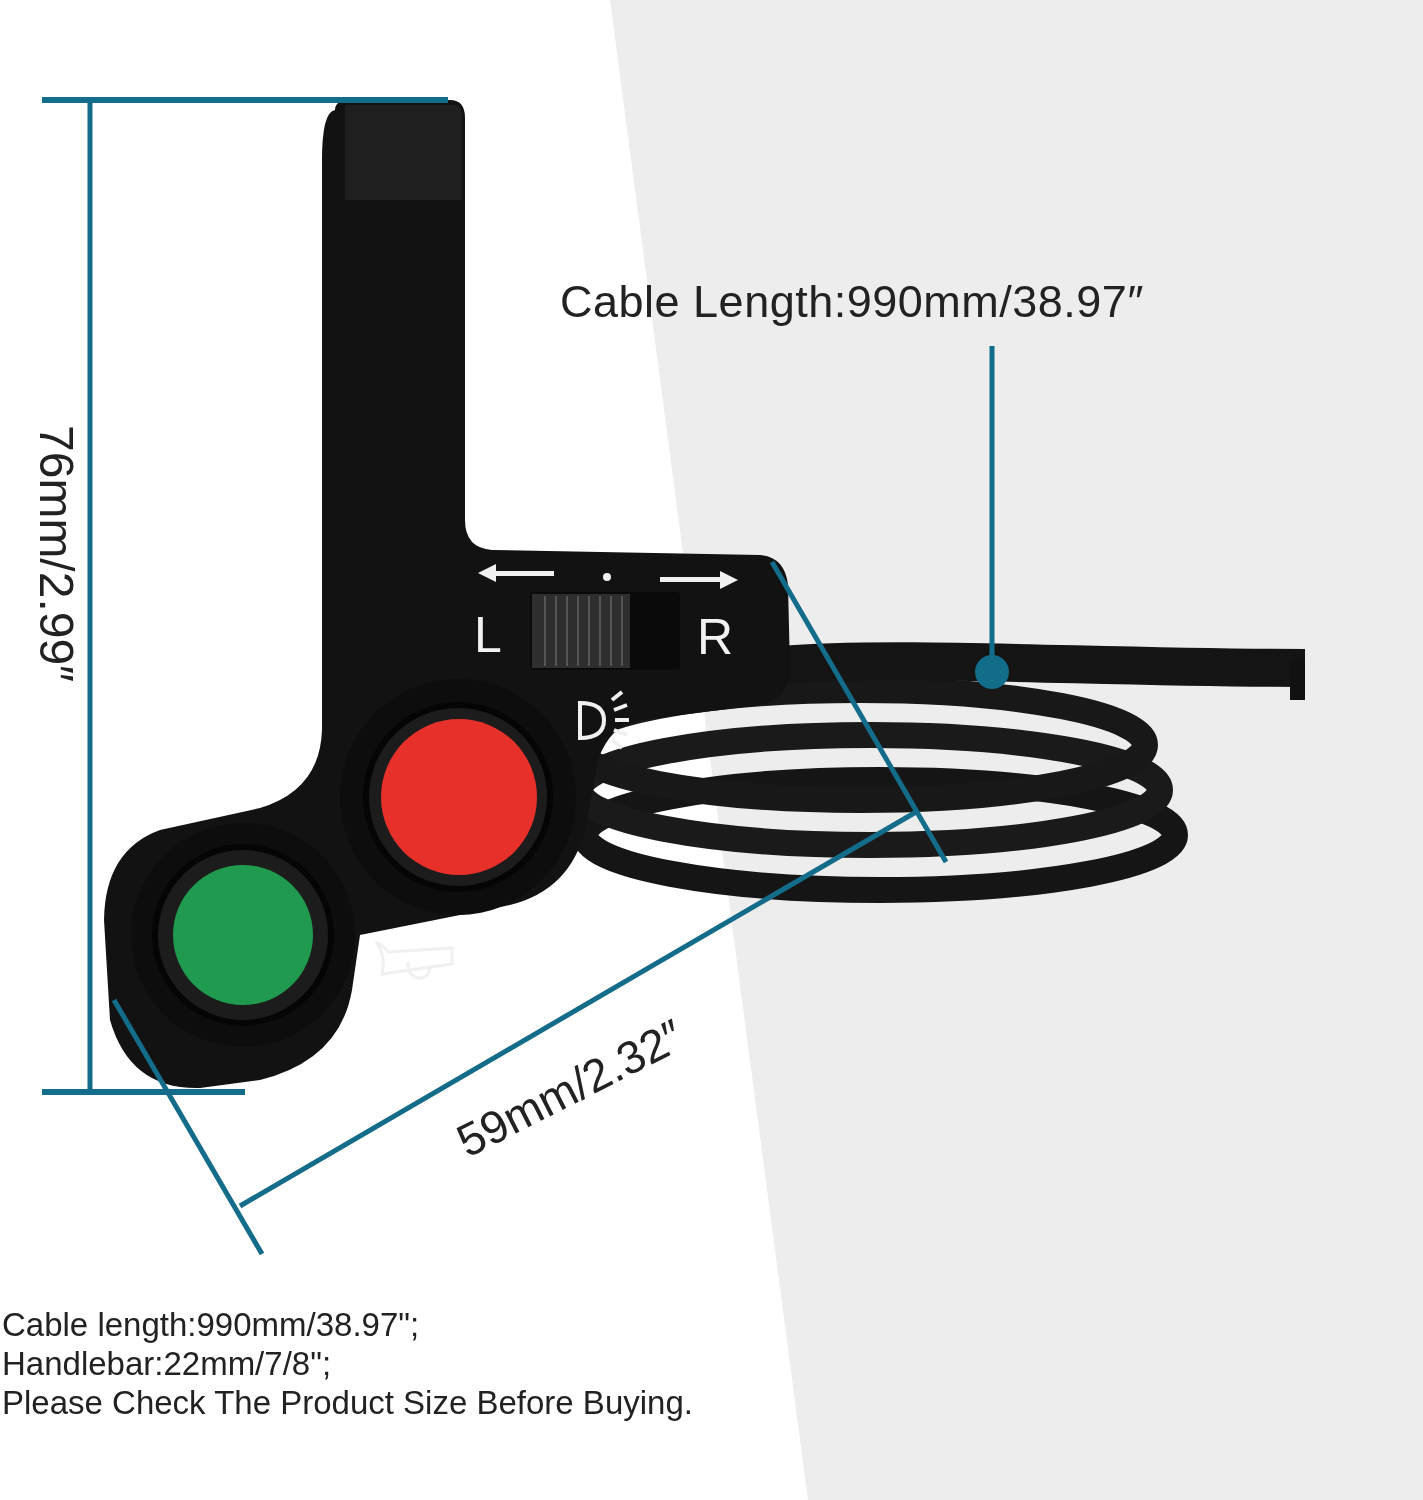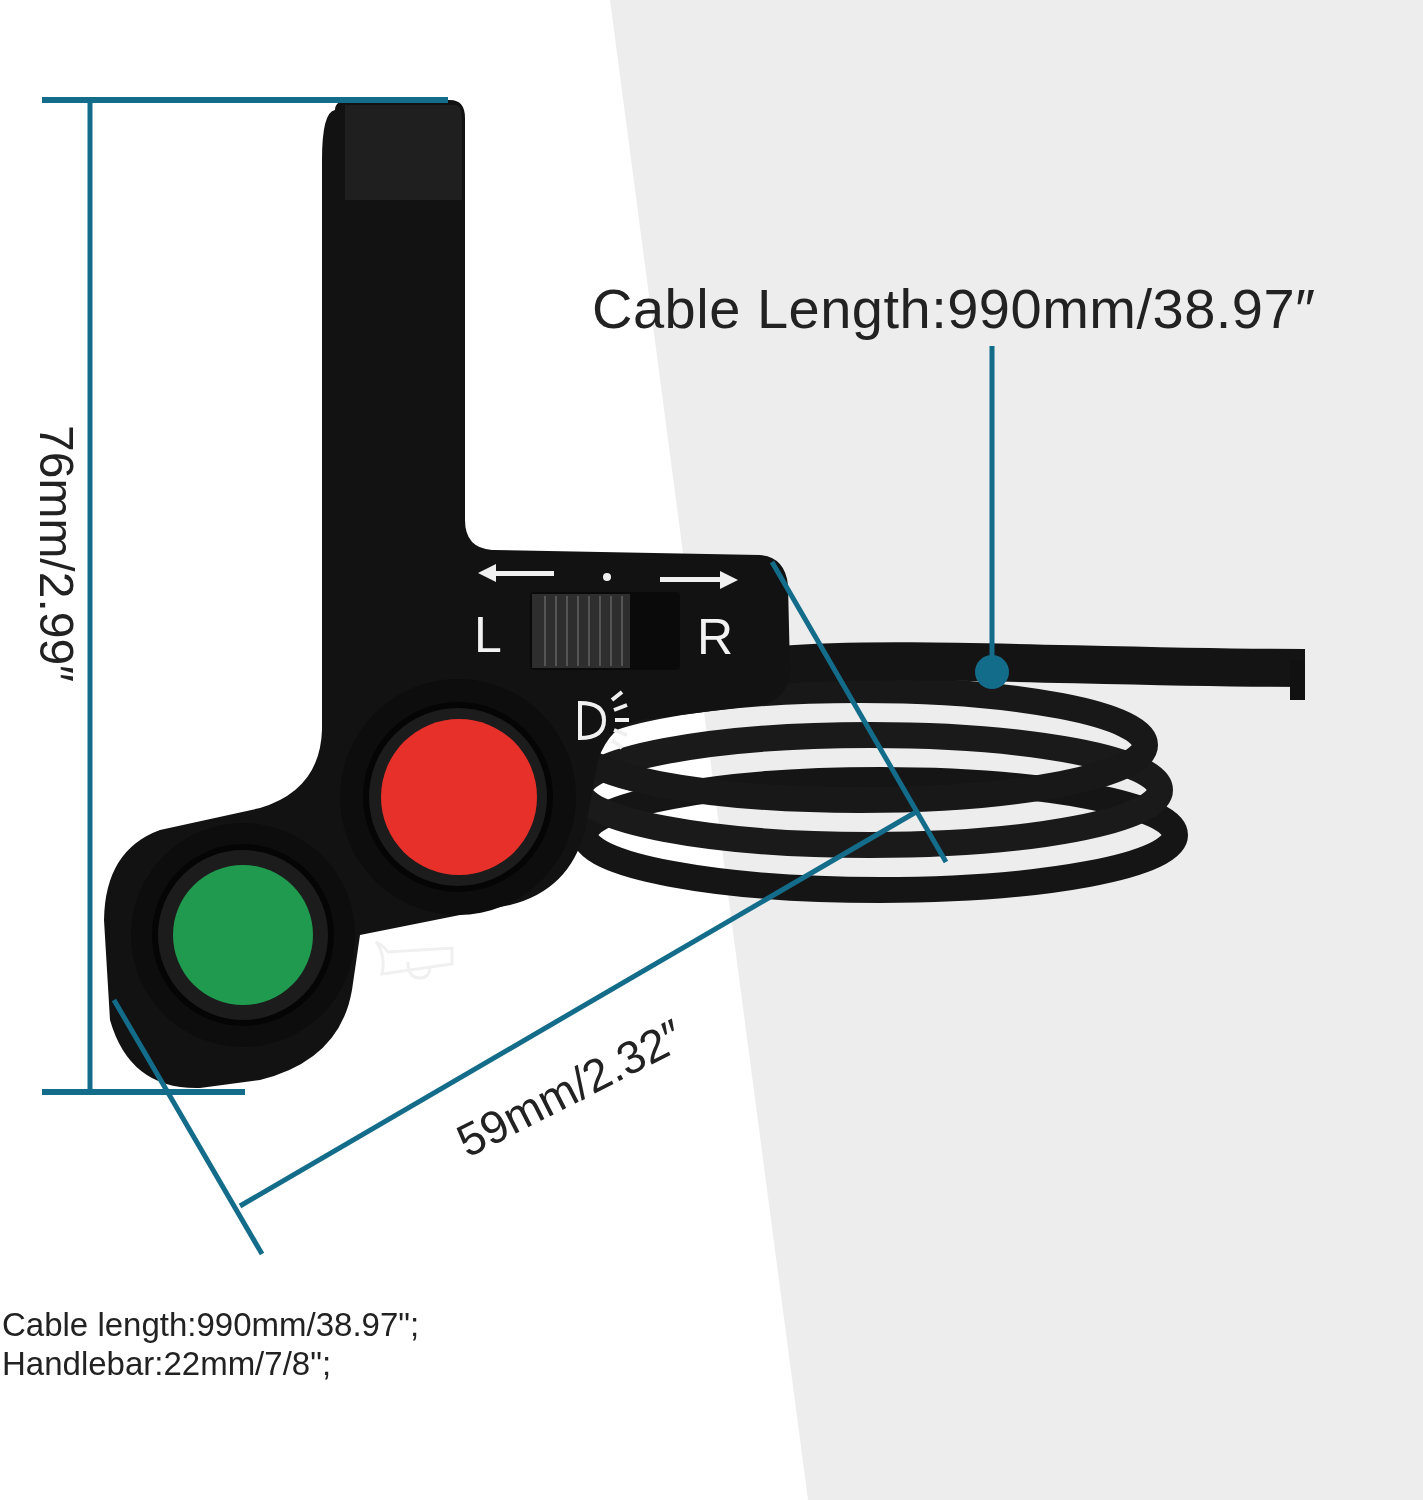--- a/index.html
+++ b/index.html
@@ -1,20 +1,20 @@
 <!DOCTYPE html>
 <html><head>
 <meta charset="utf-8">
 <style>
   html, body { margin: 0; padding: 0; }
   body { width: 1423px; height: 1500px; position: relative; overflow: hidden; background: #ffffff; font-family: "Liberation Sans", sans-serif; }
   .bg-gray { position: absolute; inset: 0; }
   .product-svg { position: absolute; left: 0; top: 0; }
   .label { position: absolute; color: #222222; white-space: nowrap; }
-  .cable-label { left: 592px; top: 276px; font-size: 56px; letter-spacing: 0.5px; }
+  .cable-label { left: 560px; top: 276px; font-size: 45px; letter-spacing: 0.5px; }
   .height-label { left: 38px; top: 425px; font-size: 48px; transform-origin: 0 0; transform: translate(46px, 0) rotate(90deg); }
   .width-label { left: 448px; top: 1120px; font-size: 46px; transform-origin: 0 0; transform: rotate(-27deg); }
   .notes { position: absolute; left: 2px; top: 1305px; font-size: 33px; line-height: 39px; color: #222222; }
   .notes div { white-space: nowrap; }
   .sym { position: absolute; color: #f2f2f2; font-family: "Liberation Sans", sans-serif; font-weight: normal; }
 </style>
 </head>
 <body>
 
 <svg class="bg-gray" width="1423" height="1500" viewBox="0 0 1423 1500">
@@ -95,13 +95,14 @@
 <div class="sym" style="left:474px; top:606px; font-size:50px;">L</div>
 <div class="sym" style="left:697px; top:608px; font-size:50px;">R</div>
 
 <div class="label cable-label">Cable Length:990mm/38.97″</div>
 <div class="label height-label">76mm/2.99″</div>
 <div class="label width-label">59mm/2.32″</div>
 
 <div class="notes">
   <div>Cable length:990mm/38.97";</div>
   <div>Handlebar:22mm/7/8";</div>
+  <div>Please Check The Product Size Before Buying.</div>
 </div>
 
 </body></html>

